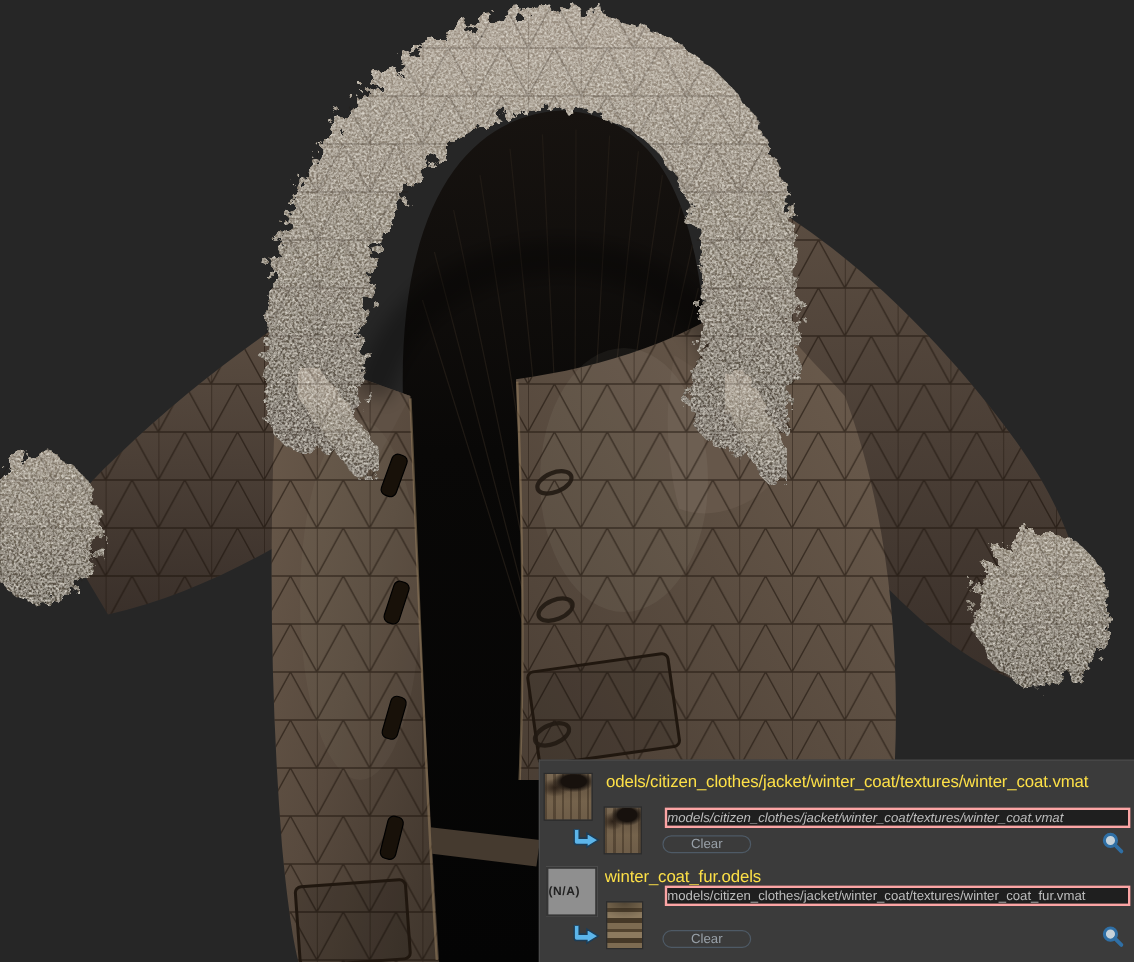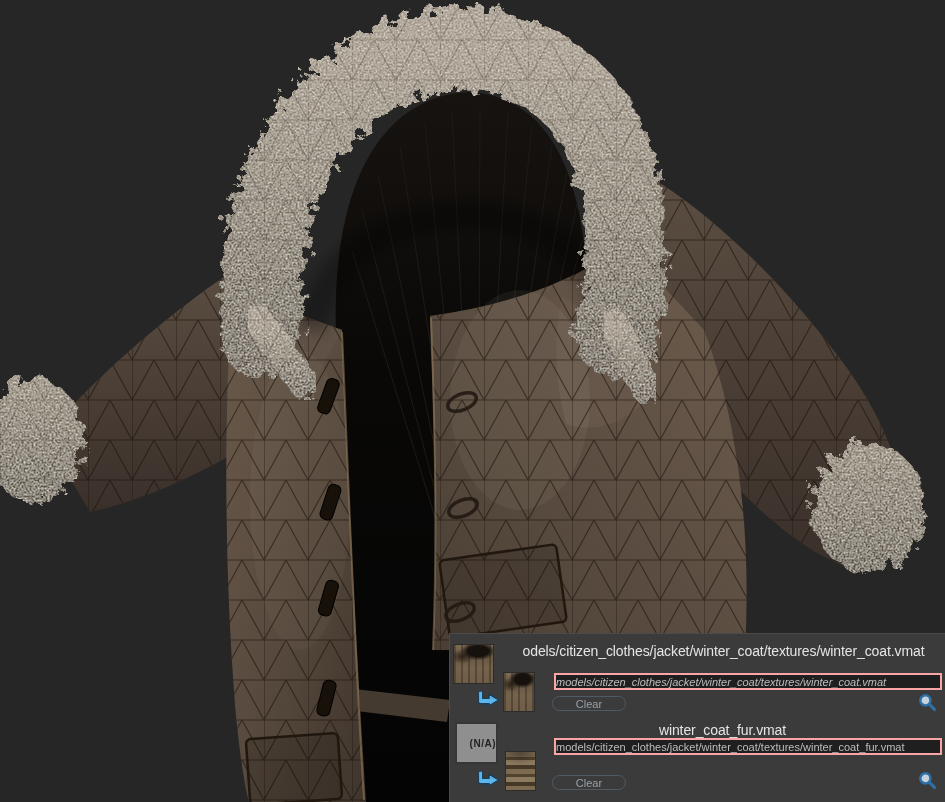--- a/index.html
+++ b/index.html
@@ -7,22 +7,22 @@
        font-family:"Liberation Sans",sans-serif;}
 
   
   #viewport{position:absolute;inset:0;}
   #viewport svg{display:block;}
 
   
   .panel{position:absolute;left:449px;top:633px;width:496px;height:169px;
          background:#3b3b3b;border-top:1px solid #4a4a4a;border-left:1px solid #4a4a4a;
          box-sizing:border-box;}
-  .title{position:absolute;color:#e5e5e5;font-size:14px;white-space:nowrap;
-         overflow:hidden;letter-spacing:-0.1px;text-align:center;}
+  .title{position:absolute;color:#fde047;font-size:14px;white-space:nowrap;
+         overflow:hidden;letter-spacing:-0.1px;}
   .title.t1{left:55px;top:9px;width:437px;}
   .title.t2{left:54px;top:88px;width:437px;}
   .path-input{position:absolute;left:104px;width:388px;height:17px;
          background:#1f1f1f;border:2px solid #fca5a5;color:#bdbdbd;
          font-size:11px;padding:0 0;box-sizing:border-box;
          font-family:"Liberation Sans",sans-serif;}
   .path-input.italic{font-style:italic;}
   .in1{top:39px;} .in2{top:104px;}
   .clear-btn{position:absolute;left:102px;width:74px;height:15px;
          background:transparent;border:1px solid #4e5a66;border-radius:8px;
@@ -39,21 +39,21 @@
   .thumb-fur{
     background:
       radial-gradient(120% 60% at 50% 0%, rgba(0,0,0,.35) 0%, rgba(0,0,0,0) 60%),
       repeating-linear-gradient(180deg,#7d6b51 0 5px,#52432f 5px 8px,#8c7a5f 8px 13px,#453827 13px 17px);}
   .tb1{left:3px;top:10px;width:41px;height:40px;}
   .tp1{left:53px;top:38px;width:32px;height:40px;}
   .tp2{left:55px;top:117px;width:31px;height:40px;}
   .na-box{position:absolute;left:5px;top:88px;width:43px;height:42px;
          background:#8f8f8f;border:2px solid #363636;box-sizing:border-box;
          color:#222;font-weight:bold;font-size:10px;letter-spacing:.5px;
-         display:flex;align-items:center;justify-content:flex-end;}
+         display:flex;align-items:center;justify-content:flex-start;}
   .icon{position:absolute;}
   .arrow1{left:25px;top:57px;} .arrow2{left:25px;top:137px;}
   .mag1{left:468px;top:59px;}  .mag2{left:468px;top:137px;}
 </style>
 </head>
 <body>
 
 <div id="viewport">
 <svg width="945" height="802" viewBox="0 0 945 802" xmlns="http://www.w3.org/2000/svg">
   <defs>
@@ -198,21 +198,21 @@
     <svg class="icon mag1" width="19" height="19" viewBox="0 0 18 18">
       <circle cx="7" cy="7" r="4.8" fill="#c6d2da" stroke="#2f6fa5" stroke-width="2.4"></circle>
       <line x1="10.6" y1="10.6" x2="15.6" y2="15.6" stroke="#2f6fa5" stroke-width="3" stroke-linecap="round"></line>
     </svg>
   </div>
 
   <div>
     <div class="na-box">
       <span>(N/A)</span>
     </div>
-    <div class="title t2">winter_coat_fur.vmat</div>
+    <div class="title t2">winter_coat_fur.odels</div>
     <div class="thumb thumb-fur tp2"></div>
     <input class="path-input in2" type="text" value="models/citizen_clothes/jacket/winter_coat/textures/winter_coat_fur.vmat" style="">
     <svg class="icon arrow2" width="26" height="17" viewBox="0 0 22 16">
       <path d="M2,0 H6 V7 H12 V3 L21,8.5 L12,14 V12 H4 Q2,12 2,10 Z" fill="#5cb5ea" stroke="#1c3d57" stroke-width="1.2"></path>
     </svg>
     <button class="clear-btn c2">Clear</button>
     <svg class="icon mag2" width="19" height="19" viewBox="0 0 18 18">
       <circle cx="7" cy="7" r="4.8" fill="#c6d2da" stroke="#2f6fa5" stroke-width="2.4"></circle>
       <line x1="10.6" y1="10.6" x2="15.6" y2="15.6" stroke="#2f6fa5" stroke-width="3" stroke-linecap="round"></line>
     </svg>

